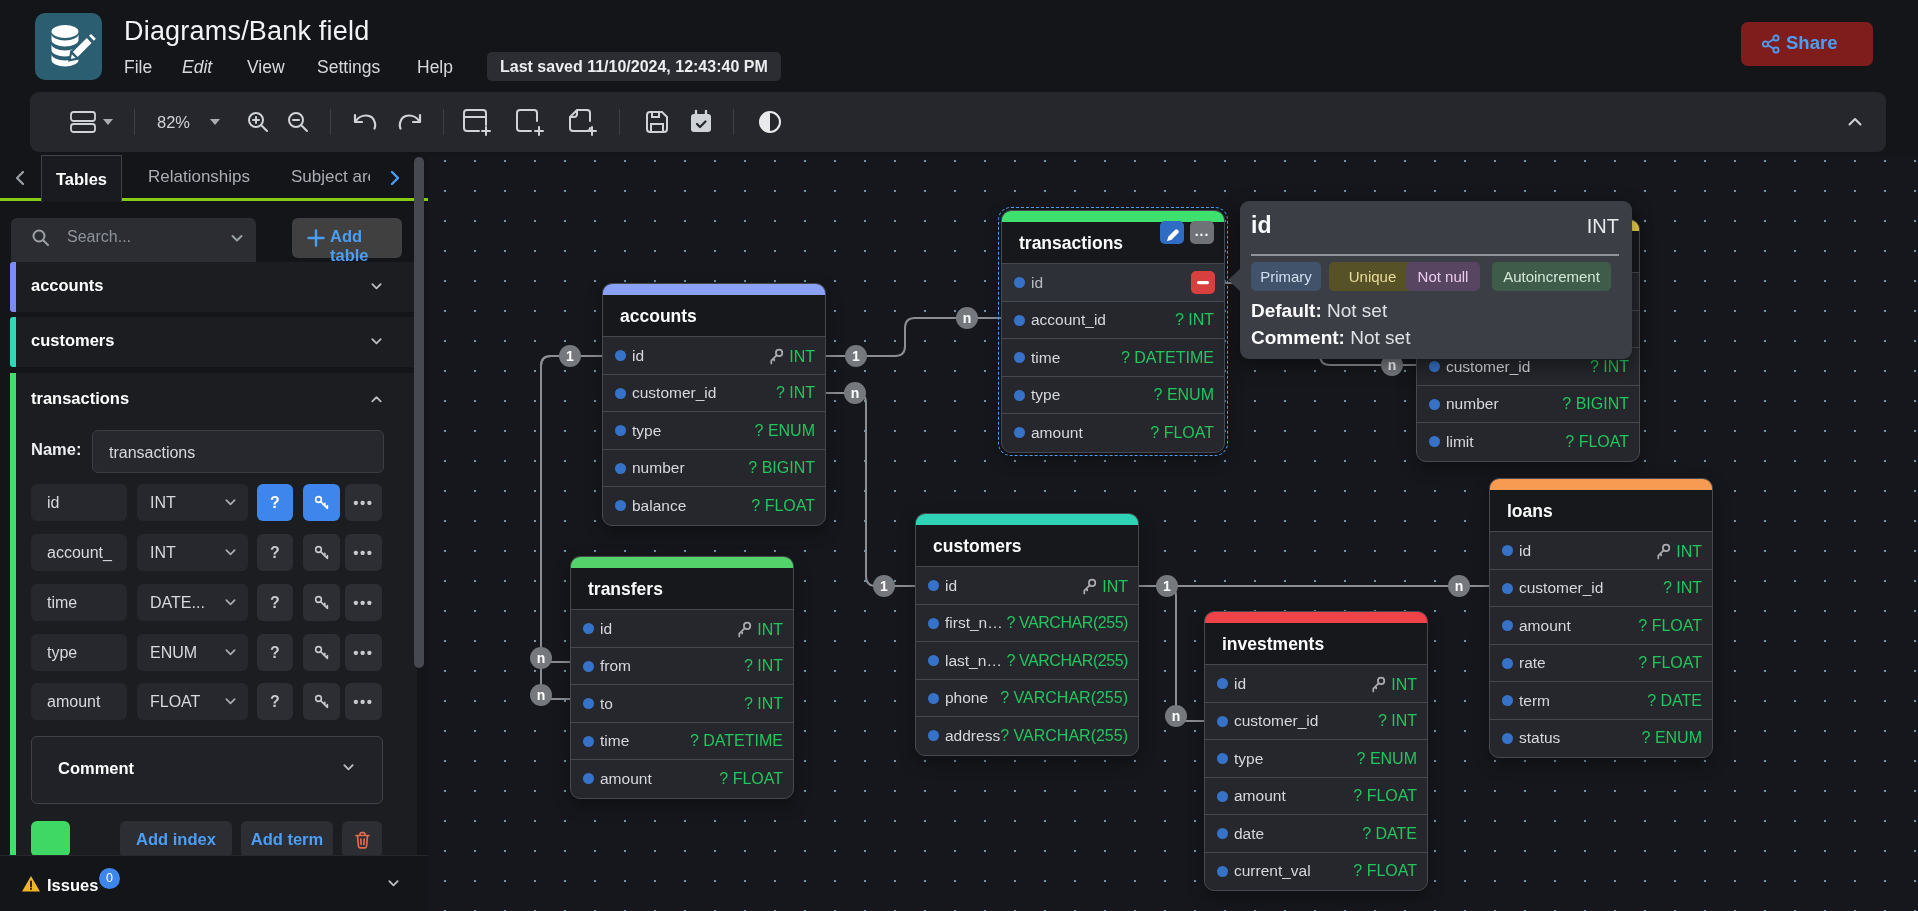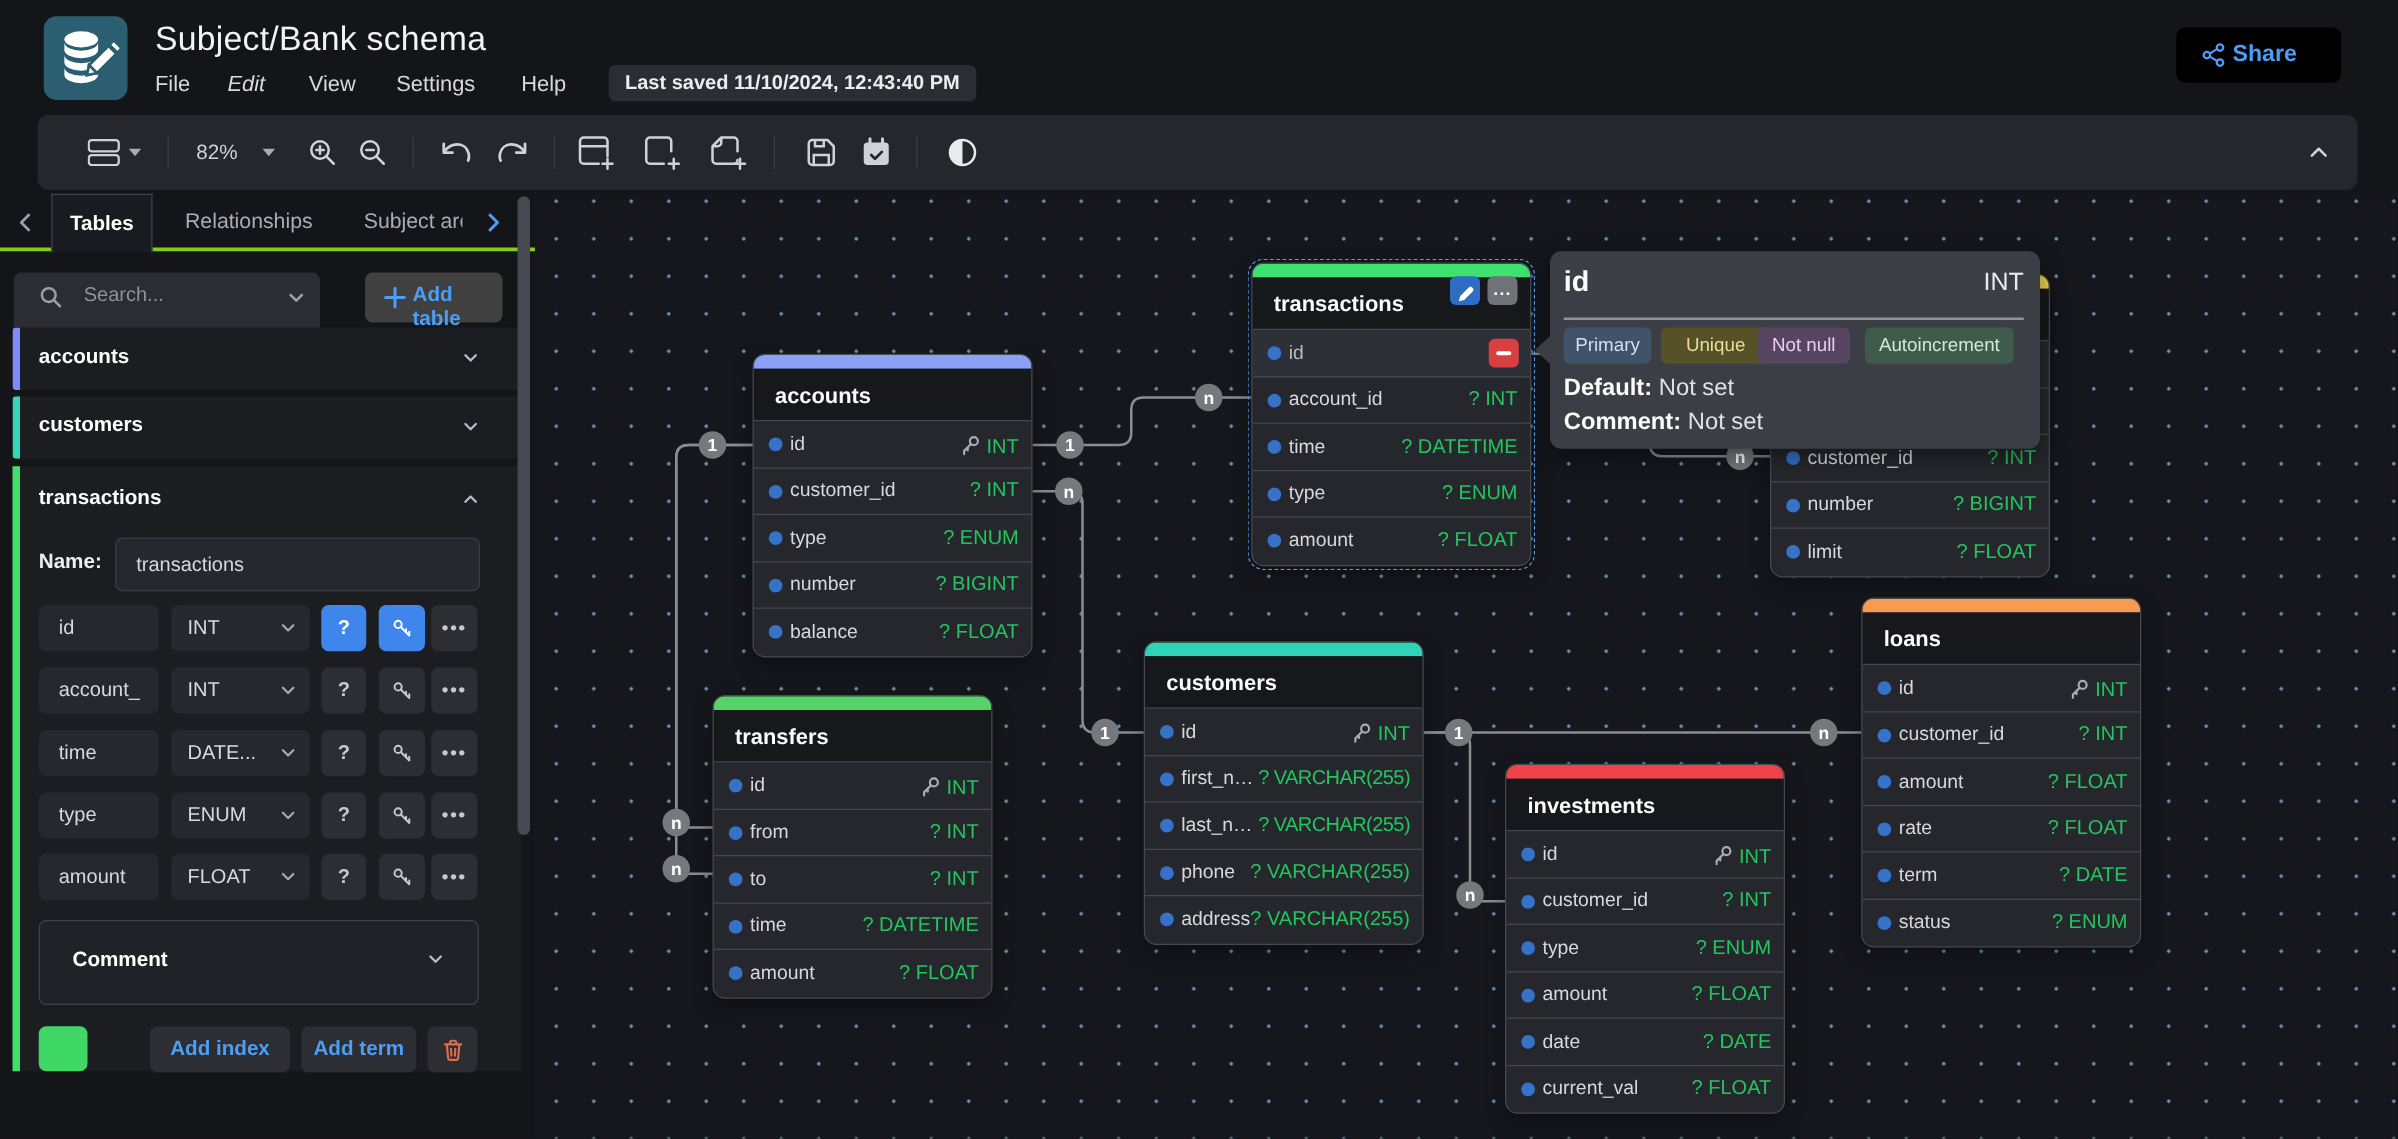--- a/index.html
+++ b/index.html
@@ -6,21 +6,21 @@
   html,body { background:#141518; }
   body { font-family:"Liberation Sans", sans-serif; }
   #app { position:relative; width:1918px; height:911px; overflow:hidden; background:#141518; }
   .abs { position:absolute; }
 
   
   #logo { left:35px; top:13px; width:67px; height:67px; border-radius:10px; background:#2c5e72; }
   #title { left:124px; top:16px; font-size:27px; color:#f2f3f5; font-weight:400; letter-spacing:0.2px; }
   .menuitem { top:57px; font-size:17.5px; color:#d7d9dc; }
   #savedchip { left:487px; top:52px; height:29px; background:#2b2d32; border-radius:5px; padding:0 13px; line-height:29px; font-size:16px; font-weight:700; color:#ecedef; }
-  #sharebtn { left:1741px; top:22px; width:132px; height:44px; background:#000000; border-radius:7px; }
+  #sharebtn { left:1741px; top:22px; width:132px; height:44px; background:#7f1d1d; border-radius:7px; }
   #sharebtn span { position:absolute; left:45px; top:10px; color:#4c9ef5; font-weight:700; font-size:18.5px; }
 
   
   #toolbar { left:30px; top:92px; width:1856px; height:60px; background:#25272c; border-radius:9px; }
   .tsep { position:absolute; top:17px; width:1px; height:26px; background:#3c3f45; }
   #zoomtxt { position:absolute; left:127px; top:21px; font-size:16.5px; color:#cfd2d6; }
   .caret { position:absolute; width:0; height:0; border-left:5px solid transparent; border-right:5px solid transparent; border-top:6px solid #a9adb3; }
 
   
   #sidebar { left:0; top:155px; width:428px; height:756px; background:#141518; }
@@ -77,21 +77,21 @@
         <path d="M16.5 31 a13.5 6.5 0 0 0 27 0 v6 a13.5 6.5 0 0 1 -27 0 z"></path>
         <path d="M16.5 41 a13.5 6.5 0 0 0 27 0 v6 a13.5 6.5 0 0 1 -27 0 z"></path>
       </g>
       <g transform="rotate(45 44 37)">
         <rect x="40" y="22" width="9" height="22" fill="#fff" stroke="#2c5e72" stroke-width="2.2"></rect>
         <path d="M40 44 h9 l-4.5 7 z" fill="#fff" stroke="#2c5e72" stroke-width="2.2"></path>
         <rect x="40" y="16" width="9" height="5" fill="#fff" stroke="#2c5e72" stroke-width="2.2"></rect>
       </g>
     </svg>
   </div>
-  <div id="title" class="abs">Subject/Bank schema</div>
+  <div id="title" class="abs">Diagrams/Bank field</div>
   <div class="menuitem abs" style="left:124px;">File</div>
   <div class="menuitem abs" style="left:182px;font-style:italic;">Edit</div>
   <div class="menuitem abs" style="left:247px;">View</div>
   <div class="menuitem abs" style="left:317px;">Settings</div>
   <div class="menuitem abs" style="left:417px;">Help</div>
   <div id="savedchip" class="abs">Last saved 11/10/2024, 12:43:40 PM</div>
   <div id="sharebtn" class="abs">
     <svg width="20" height="20" viewBox="0 0 20 20" style="position:absolute;left:20px;top:12px;">
       <g stroke="#4c9ef5" stroke-width="1.8" fill="none">
         <circle cx="15" cy="4" r="2.6"></circle>
@@ -302,20 +302,31 @@
       <div class="sbtn" style="left:231px; width:92px;">Add term</div>
       <div class="sbtn" style="left:332px; width:40px;">
         <svg width="17" height="18" viewBox="0 0 17 18">
             <g stroke="#e06c4e" stroke-width="1.7" fill="none" stroke-linecap="round">
               <path d="M2 4.5 h13 M6 4.5 V3 a1.4 1.4 0 0 1 1.4 -1.4 h2.2 A1.4 1.4 0 0 1 11 3 v1.5 M3.5 4.5 l1 11 a1.6 1.6 0 0 0 1.6 1.4 h4.8 a1.6 1.6 0 0 0 1.6 -1.4 l1 -11 M6.8 8 l0.3 5.5 M10.2 8 l-0.3 5.5"></path>
             </g>
           </svg>
       </div>
     </div>
 
+    <div id="issuesbar">
+      <svg width="20" height="18" viewBox="0 0 20 18" style="position:absolute;left:21px;top:19px;">
+        <path d="M10 1 L19 16.5 H1 z" fill="#f0b429"></path>
+        <path d="M10 6.5 v5 M10 13.6 v0.4" stroke="#141518" stroke-width="1.8" stroke-linecap="round"></path>
+      </svg>
+      <div style="position:absolute; left:47px; top:20px; color:#fff; font-weight:700; font-size:16.5px;">Issues</div>
+      <div style="position:absolute; left:99px; top:12px; width:21px; height:21px; border-radius:50%; background:#3f86ec; color:#fff; font-size:12.5px; text-align:center; line-height:21px;">0</div>
+      <svg class="chev" width="16" height="16" viewBox="0 0 14 14" style="position:absolute;left:387px;top:21px;">
+          <path d="M2.5 4.5 L7 9 L11.5 4.5" stroke="#b9bdc3" stroke-width="2" fill="none" stroke-linecap="round" stroke-linejoin="round"></path>
+        </svg>
+    </div>
     <div id="sb-scroll"></div>
   </div>
 
   <div id="canvas" class="abs">
     <svg id="rels" width="1490" height="756" style="position:absolute;left:0;top:0;">
       <g fill="none" stroke="#8a8d92" stroke-width="2">
         <path d="M 176 201 H 123 Q 113 201 113 211 V 497 Q 113 507 123 507 H 144"></path>
         <path d="M 176 201 H 123 Q 113 201 113 211 V 534 Q 113 544 123 544 H 144"></path>
         <path d="M 398 201 H 467 Q 477 201 477 191 V 173 Q 477 163 487 163 H 573"></path>
         <path d="M 398 238 H 428 Q 438 238 438 248 V 421 Q 438 431 448 431 H 487"></path>

